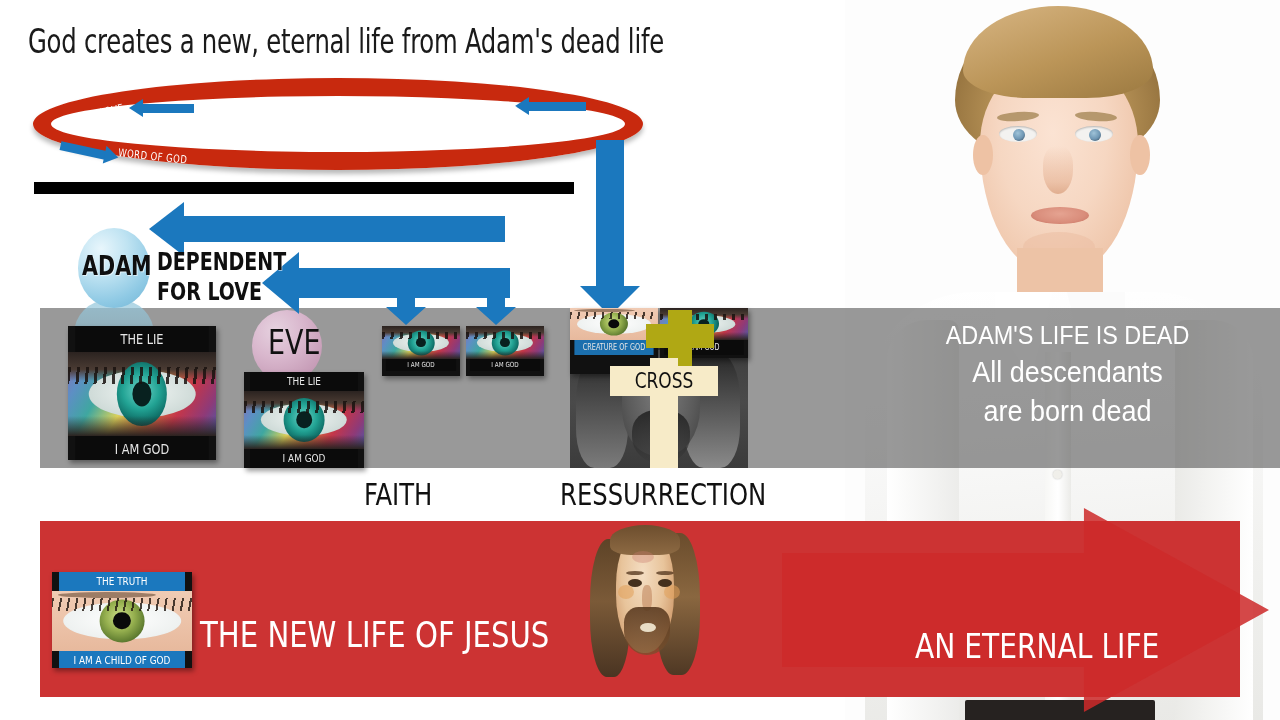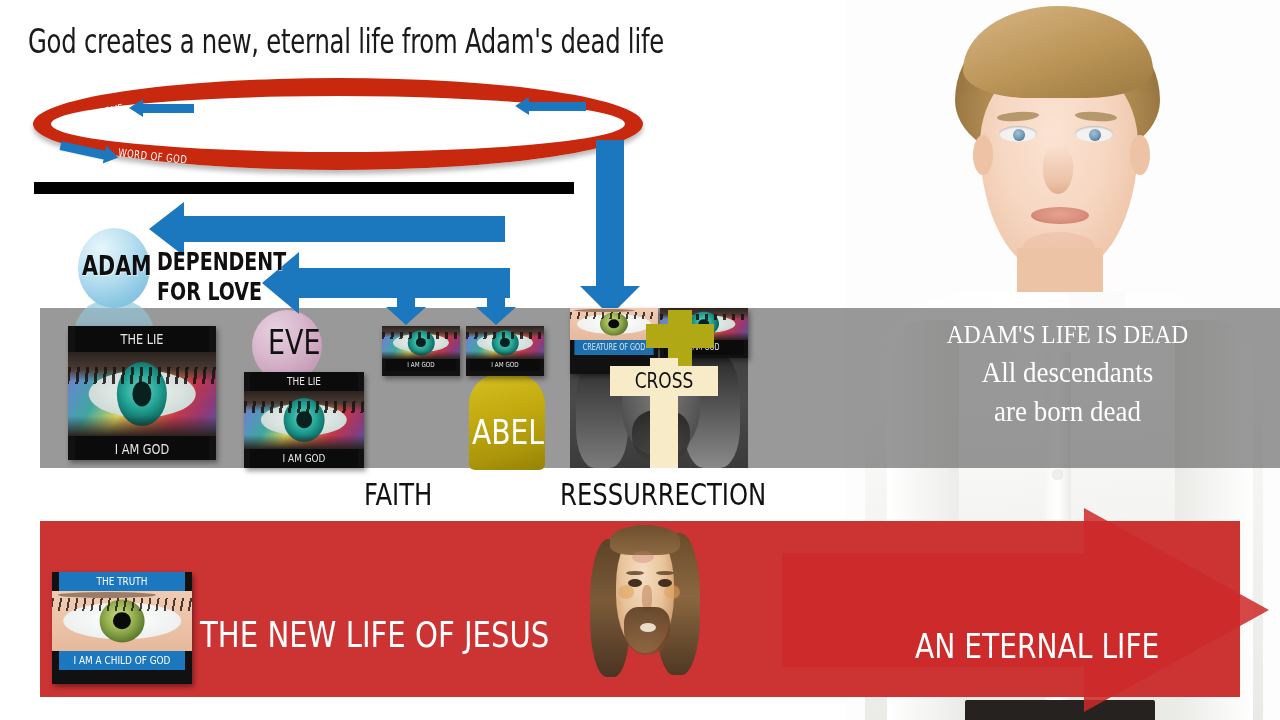--- a/index.html
+++ b/index.html
@@ -232,21 +232,21 @@
   #pnl-cain .eyeart{height:33px;}
   #pnl-abel{left:466px;top:326px;width:78px;height:50px;}
   #pnl-abel .cap{font-size:7px;padding:2px 0;}
   #pnl-abel .eyeart{height:33px;}
   #pnl-jl{left:570px;top:308px;width:88px;height:66px;}
   #pnl-jl .cap{font-size:8px;padding:3px 0;background:#1B6FAE;}
   #pnl-jl .eyereal{height:32px;}
   #pnl-jr{left:660px;top:308px;width:88px;height:50px;}
   #pnl-jr .cap{font-size:8px;padding:3px 0;}
   #pnl-jr .eyeart{height:32px;}
-  #pnl-truth{left:52px;top:572px;width:140px;height:112px;}
+  #pnl-truth{left:52px;top:572px;width:140px;height:96px;}
   #pnl-truth .cap{font-size:11px;padding:3px 0;background:#1B78BE;color:#fff;}
   #pnl-truth .eyereal{height:60px;}
 
   
   .fig{position:absolute;width:76px;height:96px;border-radius:30px 30px 6px 6px;}
   .fig span{position:absolute;left:0;top:38px;width:100%;text-align:center;color:#fff;font-size:34px;
     font-family:"DejaVu Sans Condensed","Liberation Sans",sans-serif;transform:scaleX(.92);}
   #fig-cain{left:385px;top:374px;background:linear-gradient(165deg,#d57a3a 0%,#c45f2c 38%,#a8401f 75%,#8e3420 100%);}
   #fig-abel{left:469px;top:374px;background:linear-gradient(165deg,#d4c022 0%,#c3ab10 40%,#ab950a 78%,#968207 100%);}
 
@@ -263,21 +263,21 @@
     background:linear-gradient(180deg,rgba(30,30,30,.85),rgba(60,60,60,.5));}
   .olive-cross-v{position:absolute;left:668px;top:310px;width:24px;height:64px;background:#B0A814;}
   .olive-cross-h{position:absolute;left:646px;top:324px;width:68px;height:24px;background:#B0A814;}
   .cross-v{position:absolute;left:650px;top:358px;width:28px;height:110px;background:#F7EBC8;}
   .cross-h{position:absolute;left:610px;top:366px;width:108px;height:30px;background:#F7EBC8;}
   .cross-lbl{position:absolute;left:610px;top:366px;width:108px;height:30px;line-height:30px;text-align:center;
     color:#111;font-size:21px;font-family:"DejaVu Sans Condensed","Liberation Sans",sans-serif;transform:scaleX(.9);}
 
   
   .rtxt{position:absolute;left:855px;top:318px;width:425px;text-align:center;color:#fff;
-    font-family:Liberation Serif, serif;}
+    font-family:Liberation Sans, sans-serif;}
   .rtxt .l1{font-size:26px;line-height:34px;transform:scaleX(.9);}
   .rtxt .l2{font-size:30px;line-height:39px;transform:scaleX(.9);}
 
   
   .stage-lbl{position:absolute;color:#111;font-family:"DejaVu Sans Condensed","Liberation Sans",sans-serif;
     font-size:30px;transform:scaleX(.9);transform-origin:left center;}
   .lbl-faith{left:364px;top:477px;}
   .lbl-res{left:560px;top:477px;}
 
   
@@ -400,23 +400,20 @@
       <div class="lid"></div>
         <div class="sclera"></div>
         <div class="iris"></div>
         <div class="pupil"></div>
       <div class="lash"></div>
         <div class="lid2"></div>
     </div>
     <div class="cap">I AM GOD</div>
   </div>
 
-  <div class="fig" id="fig-abel">
-    <span>ABEL</span>
-  </div>
 
   <div class="eyepanel" id="pnl-cain">
     <div class="eyeart">
       <div class="lid"></div>
         <div class="sclera"></div>
         <div class="iris"></div>
         <div class="pupil"></div>
       <div class="lash"></div>
         <div class="lid2"></div>
     </div>

